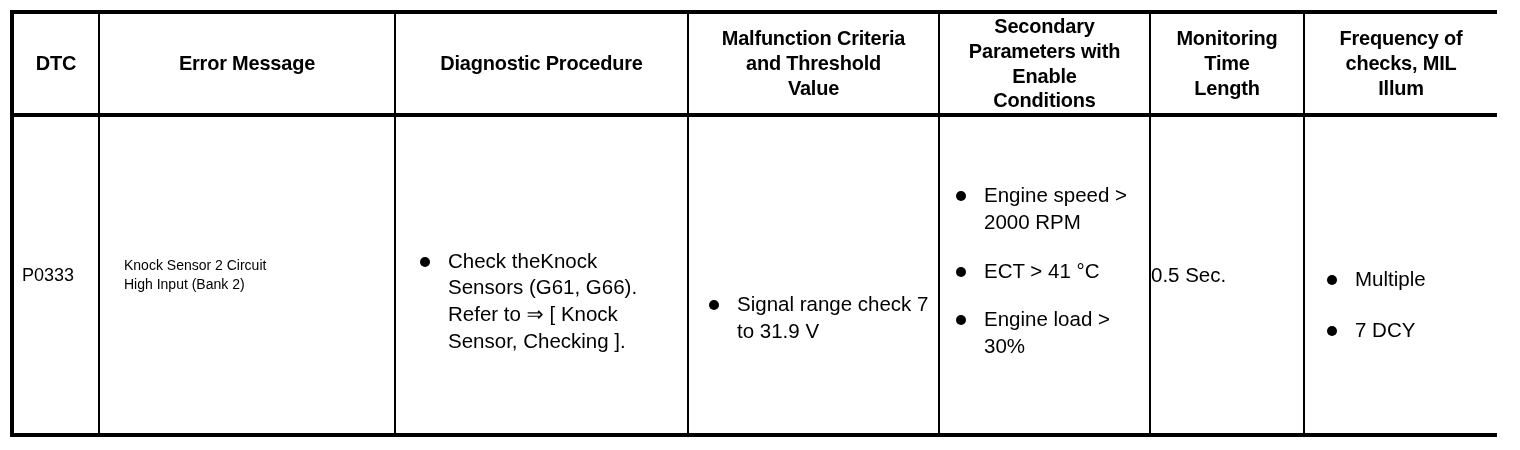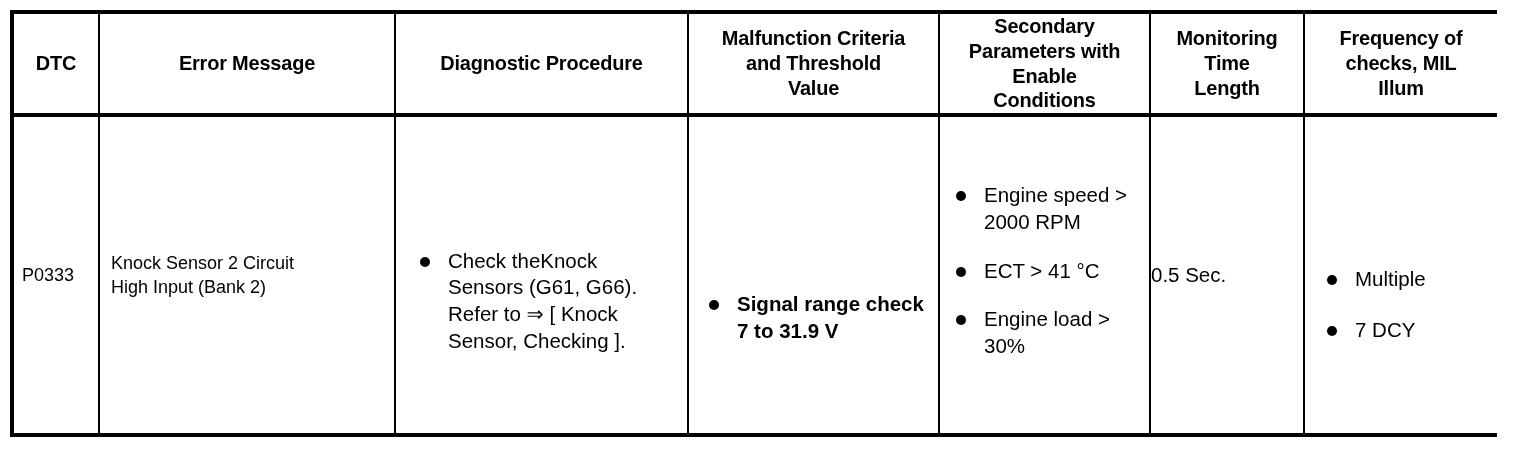--- a/index.html
+++ b/index.html
@@ -71,23 +71,23 @@
     padding: 0 10px;
     box-sizing: border-box;
   }
 
   .dtc-code {
     font-size: 18px;
     padding-left: 8px;
   }
 
   .err-msg {
-    font-size: 18px;
+    font-size: 14px;
     line-height: 1.35;
-    padding-left: 11px;
+    padding-left: 24px;
     padding-right: 8px;
     white-space: pre-line;
   }
 
   
   ul.b-list {
     list-style: none;
     margin: 0;
     padding: 0;
   }
@@ -125,21 +125,21 @@
   td.col-freq .cell-inner { padding-left: 16px; padding-right: 8px; }
   td.col-freq ul.b-list li { padding-left: 34px; margin-bottom: 24px; }
 
   td.col-mon .cell-inner { padding-left: 0; padding-right: 4px; }
 
   .valign-top { vertical-align: top; }
   .valign-mid { vertical-align: middle; }
 
   .pad-top-sec { padding-top: 14px; }
   .pad-top-diag { padding-top: 52px; }
-  .pad-top-malf { padding-top: 86px; font-weight: bold; }
+  .pad-top-malf { padding-top: 86px; }
   .pad-top-freq { padding-top: 84px; }
 </style>
 </head>
 <body>
 
 <div id="dtc-table-wrap">
   <table class="dtc-table">
     <colgroup>
       <col style="width:85px">
       <col style="width:296px">

